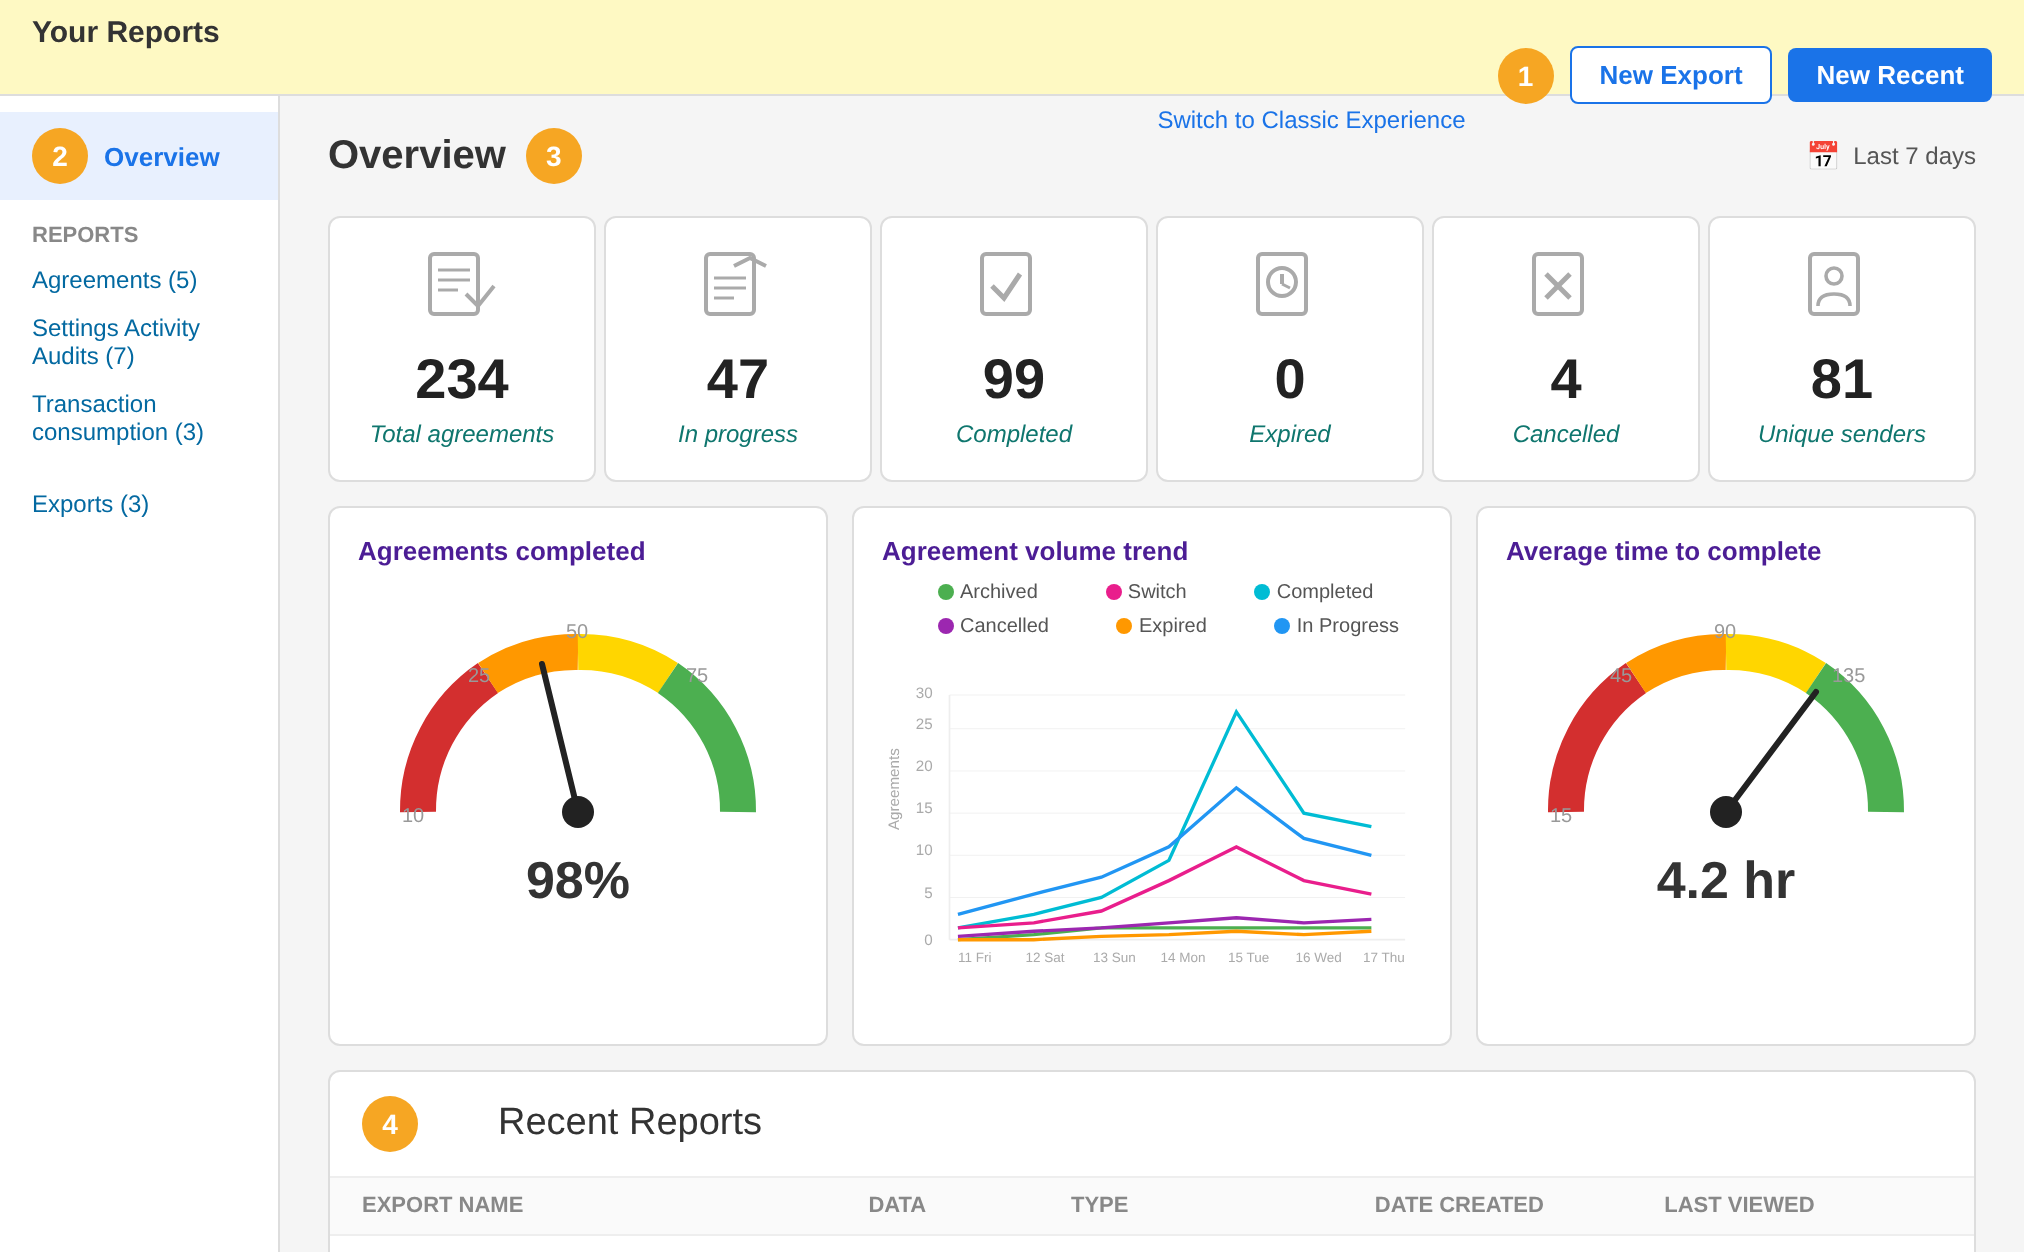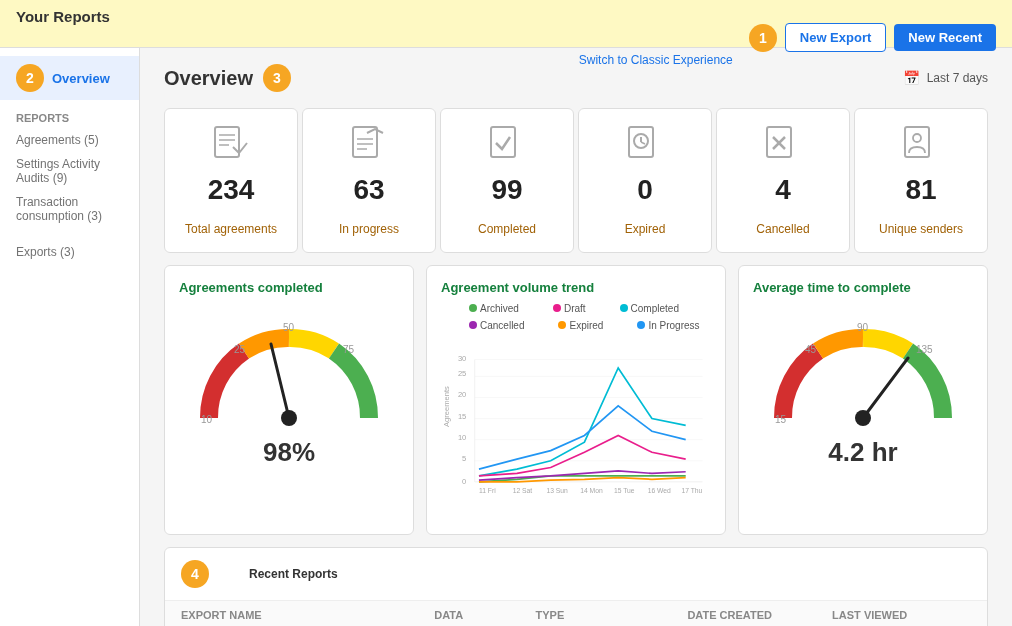--- a/index.html
+++ b/index.html
@@ -42,21 +42,21 @@
       background: #e8f0fe; color: #1a73e8;
       padding: 8px 16px; font-weight: 600; font-size: 13px;
       display: flex; align-items: center; gap: 8px;
       cursor: pointer;
     }
     .sidebar-section-label {
       color: #888; font-size: 11px; font-weight: 700; text-transform: uppercase;
       padding: 12px 16px 4px;
     }
     .sidebar-item {
-      padding: 5px 16px; font-size: 12px; color: #737373; cursor: pointer;
+      padding: 5px 16px; font-size: 12px; color: #0369a1; cursor: pointer;
     }
 
     .main-content {
       flex: 1; overflow-y: auto; padding: 0;
     }
 
     .overview-header {
       display: flex; justify-content: space-between; align-items: center;
       padding: 16px 24px 8px;
     }
@@ -67,47 +67,47 @@
     .stats-row {
       display: flex; gap: 4px; padding: 8px 24px 12px;
     }
     .stat-card {
       flex: 1; background: #fff; border: 1px solid #ddd; border-radius: 6px;
       padding: 16px 12px; display: flex; flex-direction: column; align-items: center;
       text-align: center; min-width: 0;
     }
     .stat-icon { font-size: 32px; margin-bottom: 6px; color: #888; }
     .stat-number { font-size: 28px; font-weight: 700; color: #222; line-height: 1.1; }
-    .stat-label { font-size: 12px; color: #a16207; margin-top: 16px; }
+    .stat-label { font-size: 12px; color: #0f766e; margin-top: 4px; font-style: italic; }
 
     .charts-row {
       display: flex; gap: 12px; padding: 0 24px 12px;
     }
     .chart-card {
       background: #fff; border: 1px solid #ddd; border-radius: 6px;
       padding: 14px; flex: 1;
     }
-    .chart-title { font-size: 13px; font-weight: 600; margin-bottom: 8px; color: #15803d; }
+    .chart-title { font-size: 13px; font-weight: 600; margin-bottom: 8px; color: #4c1d95; }
 
     
     .gauge-container { display: flex; flex-direction: column; align-items: center; }
     .gauge-percent { font-size: 26px; font-weight: 700; text-align: center; margin-top: 4px; color: #333; }
     .legend-row { display: flex; flex-wrap: wrap; gap: 6px; margin-bottom: 6px; }
     .legend-item { display: flex; align-items: center; gap: 3px; font-size: 10px; color: #555; padding-left: 28px; }
     .legend-dot { width: 8px; height: 8px; border-radius: 50%; }
 
     
     .recent-reports-section {
       margin: 0 24px 16px; background: #fff; border: 1px solid #ddd; border-radius: 6px;
     }
     .rr-header {
       display: flex; align-items: center; gap: 8px;
       padding: 12px 16px; border-bottom: 1px solid #eee;
     }
-    .rr-title { font-size: 12px; font-weight: 700; padding-left: 32px; }
+    .rr-title { font-size: 19px; font-weight: 400; padding-left: 32px; }
     .table-header-row {
       display: flex; padding: 8px 16px; background: #fafafa;
       border-bottom: 1px solid #eee; color: #888; font-size: 11px; font-weight: 700; text-transform: uppercase;
     }
     .table-data-row {
       display: flex; padding: 10px 16px; border-bottom: 1px solid #f0f0f0;
       font-size: 12px; align-items: center;
     }
     .col-name { flex: 2.5; }
     .col-data { flex: 1; }
@@ -141,21 +141,21 @@
   <div class="sidebar">
     <div class="sidebar-overview">
       <div class="number-badge">2</div>
       <span>Overview</span>
     </div>
     <div class="sidebar-section-label">REPORTS</div>
     <div class="sidebar-item">
       <span>Agreements (5)</span>
     </div>
     <div class="sidebar-item">
-      <span>Settings Activity Audits (9)</span>
+      <span>Settings Activity Audits (7)</span>
     </div>
     <div class="sidebar-item">
       <span>Transaction consumption (3)</span>
     </div>
     <div style="height:12px"></div>
     <div class="sidebar-item">
       <span>Exports (3)</span>
     </div>
   </div>
 
@@ -190,21 +190,21 @@
       <div class="stat-card">
         <div class="stat-icon">
           <svg width="40" height="36" viewBox="0 0 40 36">
               <rect x="4" y="2" width="24" height="30" rx="2" fill="none" stroke="#aaa" stroke-width="2"></rect>
               <path d="M18 8 L26 4 L34 8" fill="none" stroke="#aaa" stroke-width="2"></path>
               <line x1="8" y1="14" x2="24" y2="14" stroke="#aaa" stroke-width="1.5"></line>
               <line x1="8" y1="19" x2="24" y2="19" stroke="#aaa" stroke-width="1.5"></line>
               <line x1="8" y1="24" x2="18" y2="24" stroke="#aaa" stroke-width="1.5"></line>
             </svg>
         </div>
-        <div class="stat-number">63</div>
+        <div class="stat-number">47</div>
         <div class="stat-label">In progress</div>
       </div>
       <div class="stat-card">
         <div class="stat-icon">
           <svg width="40" height="36" viewBox="0 0 40 36">
               <rect x="4" y="2" width="24" height="30" rx="2" fill="none" stroke="#aaa" stroke-width="2"></rect>
               <polyline points="9,18 15,24 23,12" fill="none" stroke="#aaa" stroke-width="2.5"></polyline>
             </svg>
         </div>
         <div class="stat-number">99</div>
@@ -275,21 +275,21 @@
 
       <div class="chart-card" style="flex:1.6">
         <div class="chart-title">Agreement volume trend</div>
         <div class="legend-row">
           <div class="legend-item">
             <div class="legend-dot" style="background:#4CAF50"></div>
             <span>Archived</span>
           </div>
           <div class="legend-item">
             <div class="legend-dot" style="background:#e91e8c"></div>
-            <span>Draft</span>
+            <span>Switch</span>
           </div>
           <div class="legend-item">
             <div class="legend-dot" style="background:#00BCD4"></div>
             <span>Completed</span>
           </div>
           <div class="legend-item">
             <div class="legend-dot" style="background:#9C27B0"></div>
             <span>Cancelled</span>
           </div>
           <div class="legend-item">

